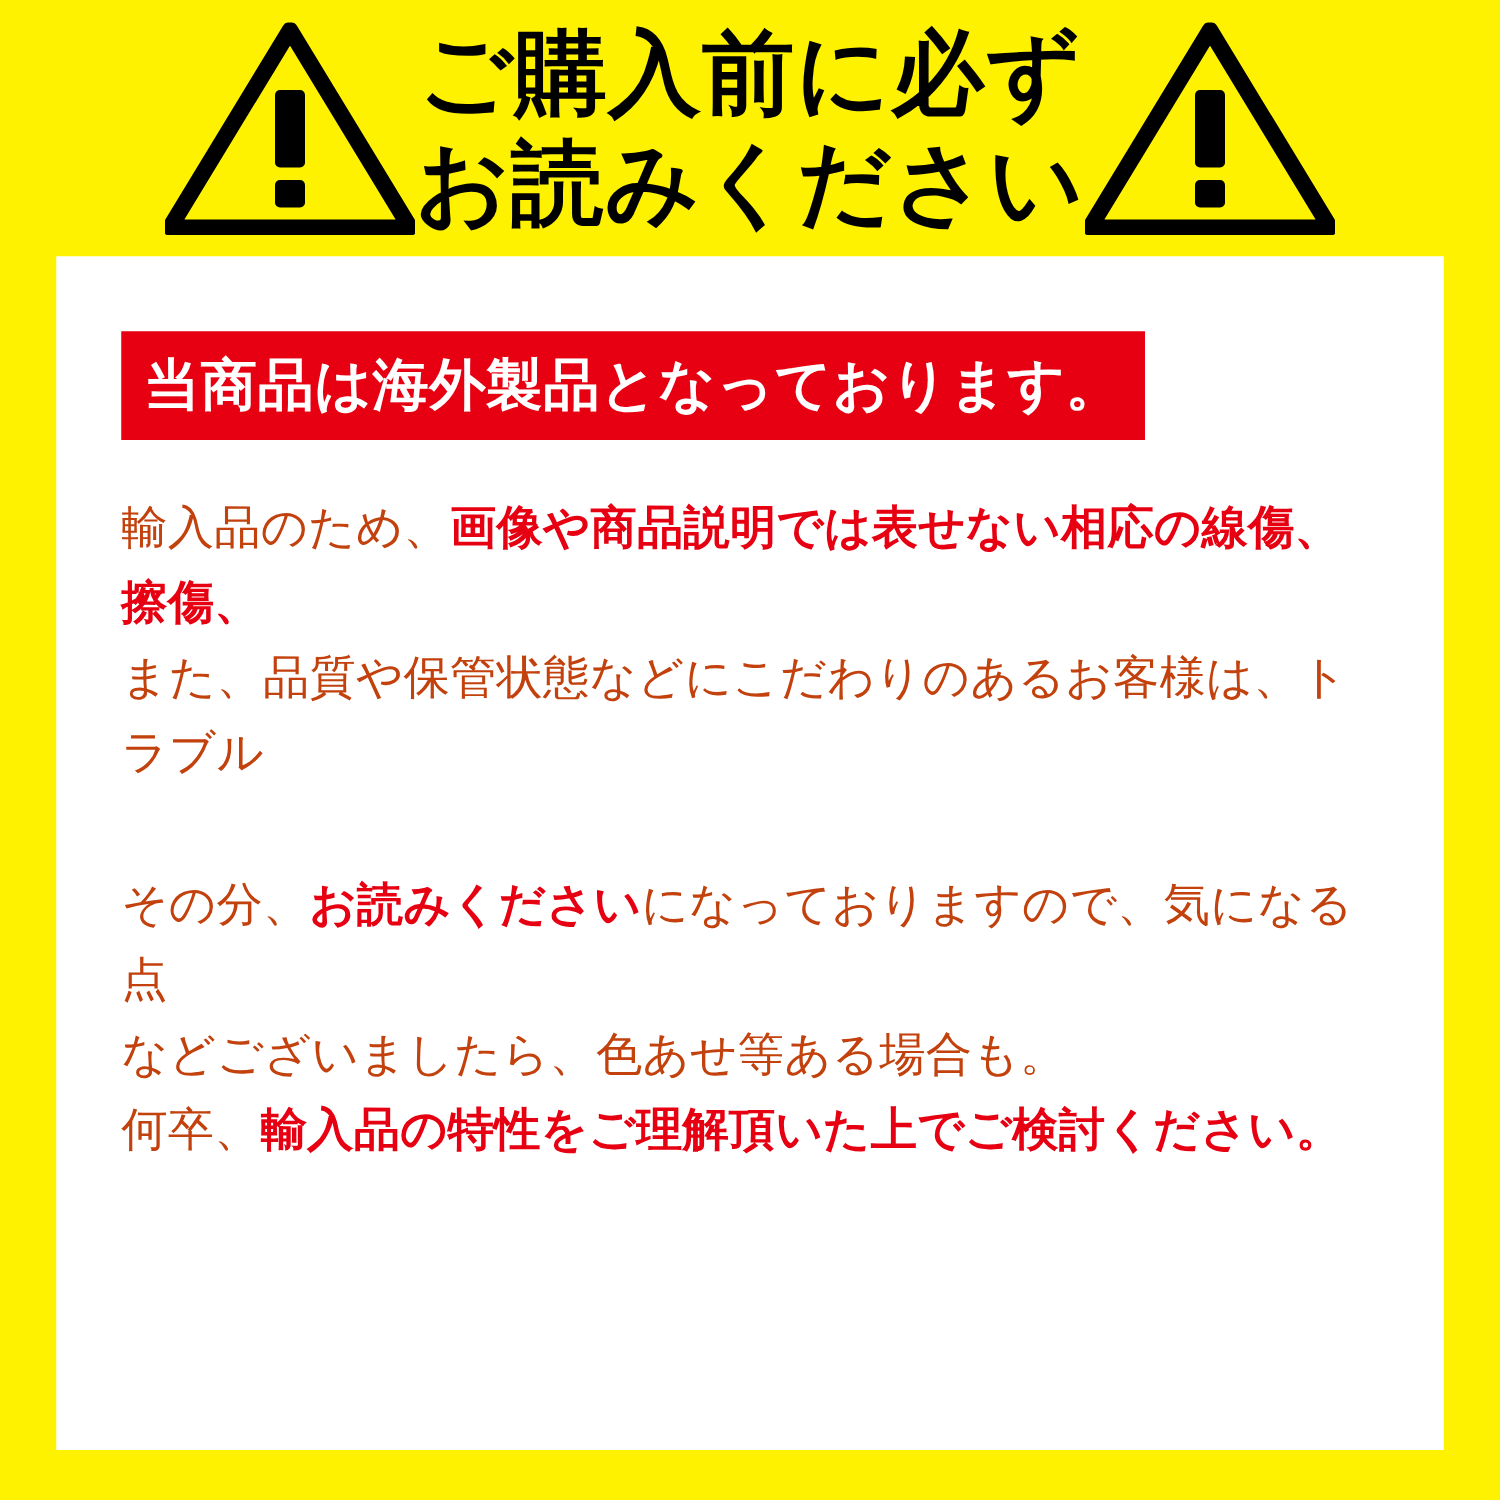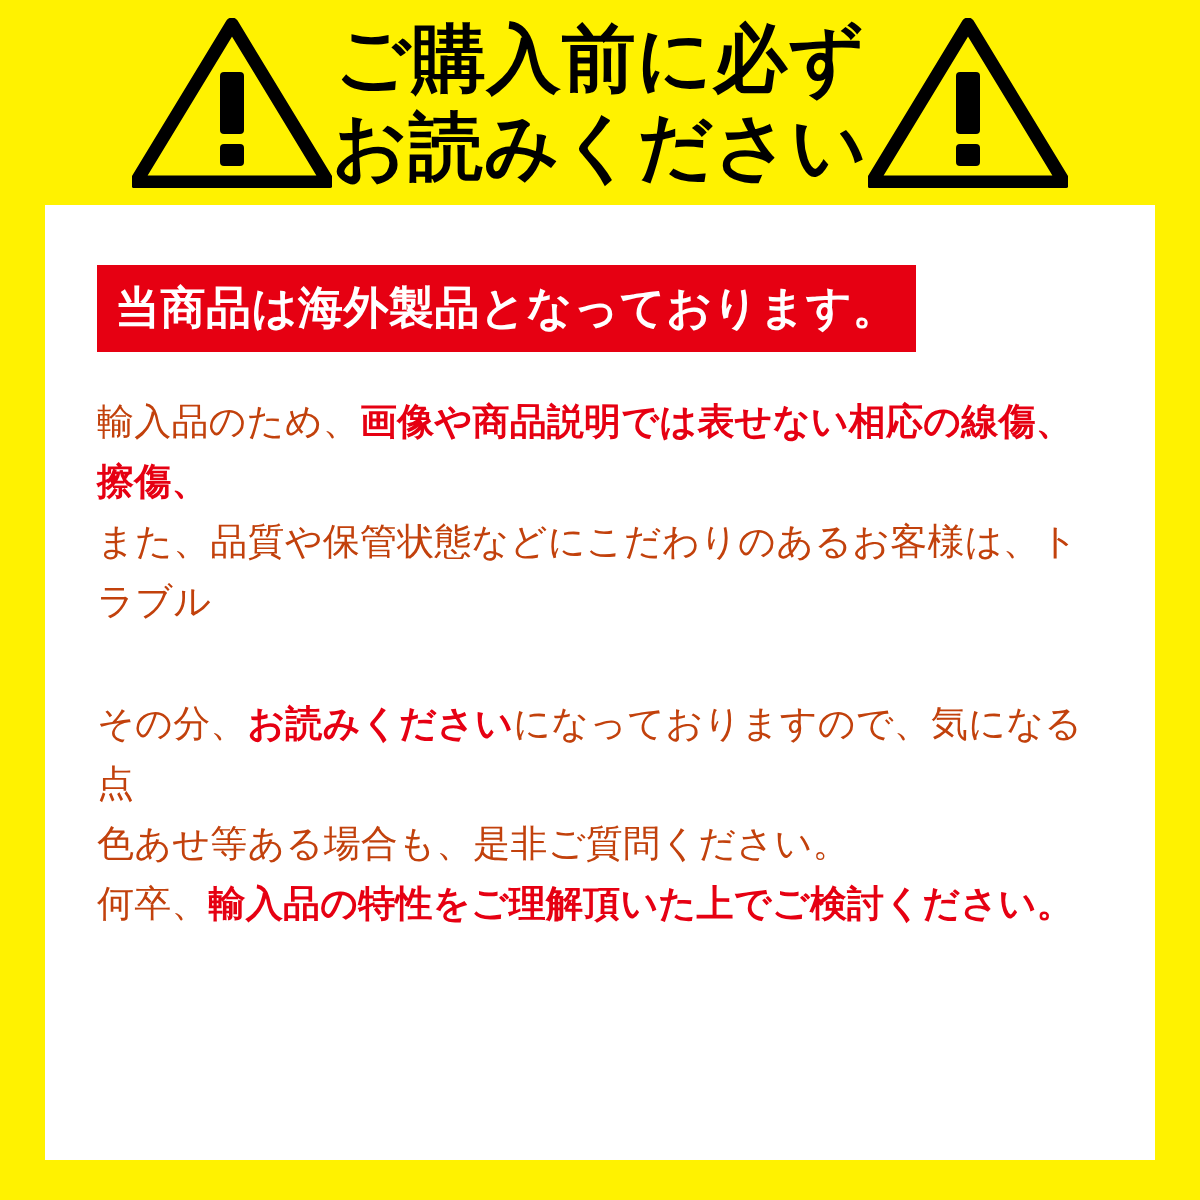--- a/index.html
+++ b/index.html
@@ -113,18 +113,18 @@
 
   <div class="card">
     <div class="headline">当商品は海外製品となっております。</div>
 
     <div class="para" id="p0">
         <span class="line"><span class="blk">輸入品のため、</span><span class="red">画像や商品説明では表せない相応の線傷、擦傷、</span></span>
         <span class="line"><span class="blk">また、品質や保管状態などにこだわりのあるお客様は、トラブル</span></span>
       </div>
     <div class="para gap" id="p1">
         <span class="line"><span class="blk">その分、</span><span class="red">お読みください</span><span class="blk">になっておりますので、気になる点</span></span>
-        <span class="line"><span class="blk">色あせ等ある場合も、是非ご質問ください。</span></span>
+        <span class="line"><span class="blk">などございましたら、色あせ等ある場合も。</span></span>
         <span class="line"><span class="blk">何卒、</span><span class="red">輸入品の特性をご理解頂いた上でご検討ください。</span></span>
       </div>
   </div>
 
 </div>
 
 </body></html>

